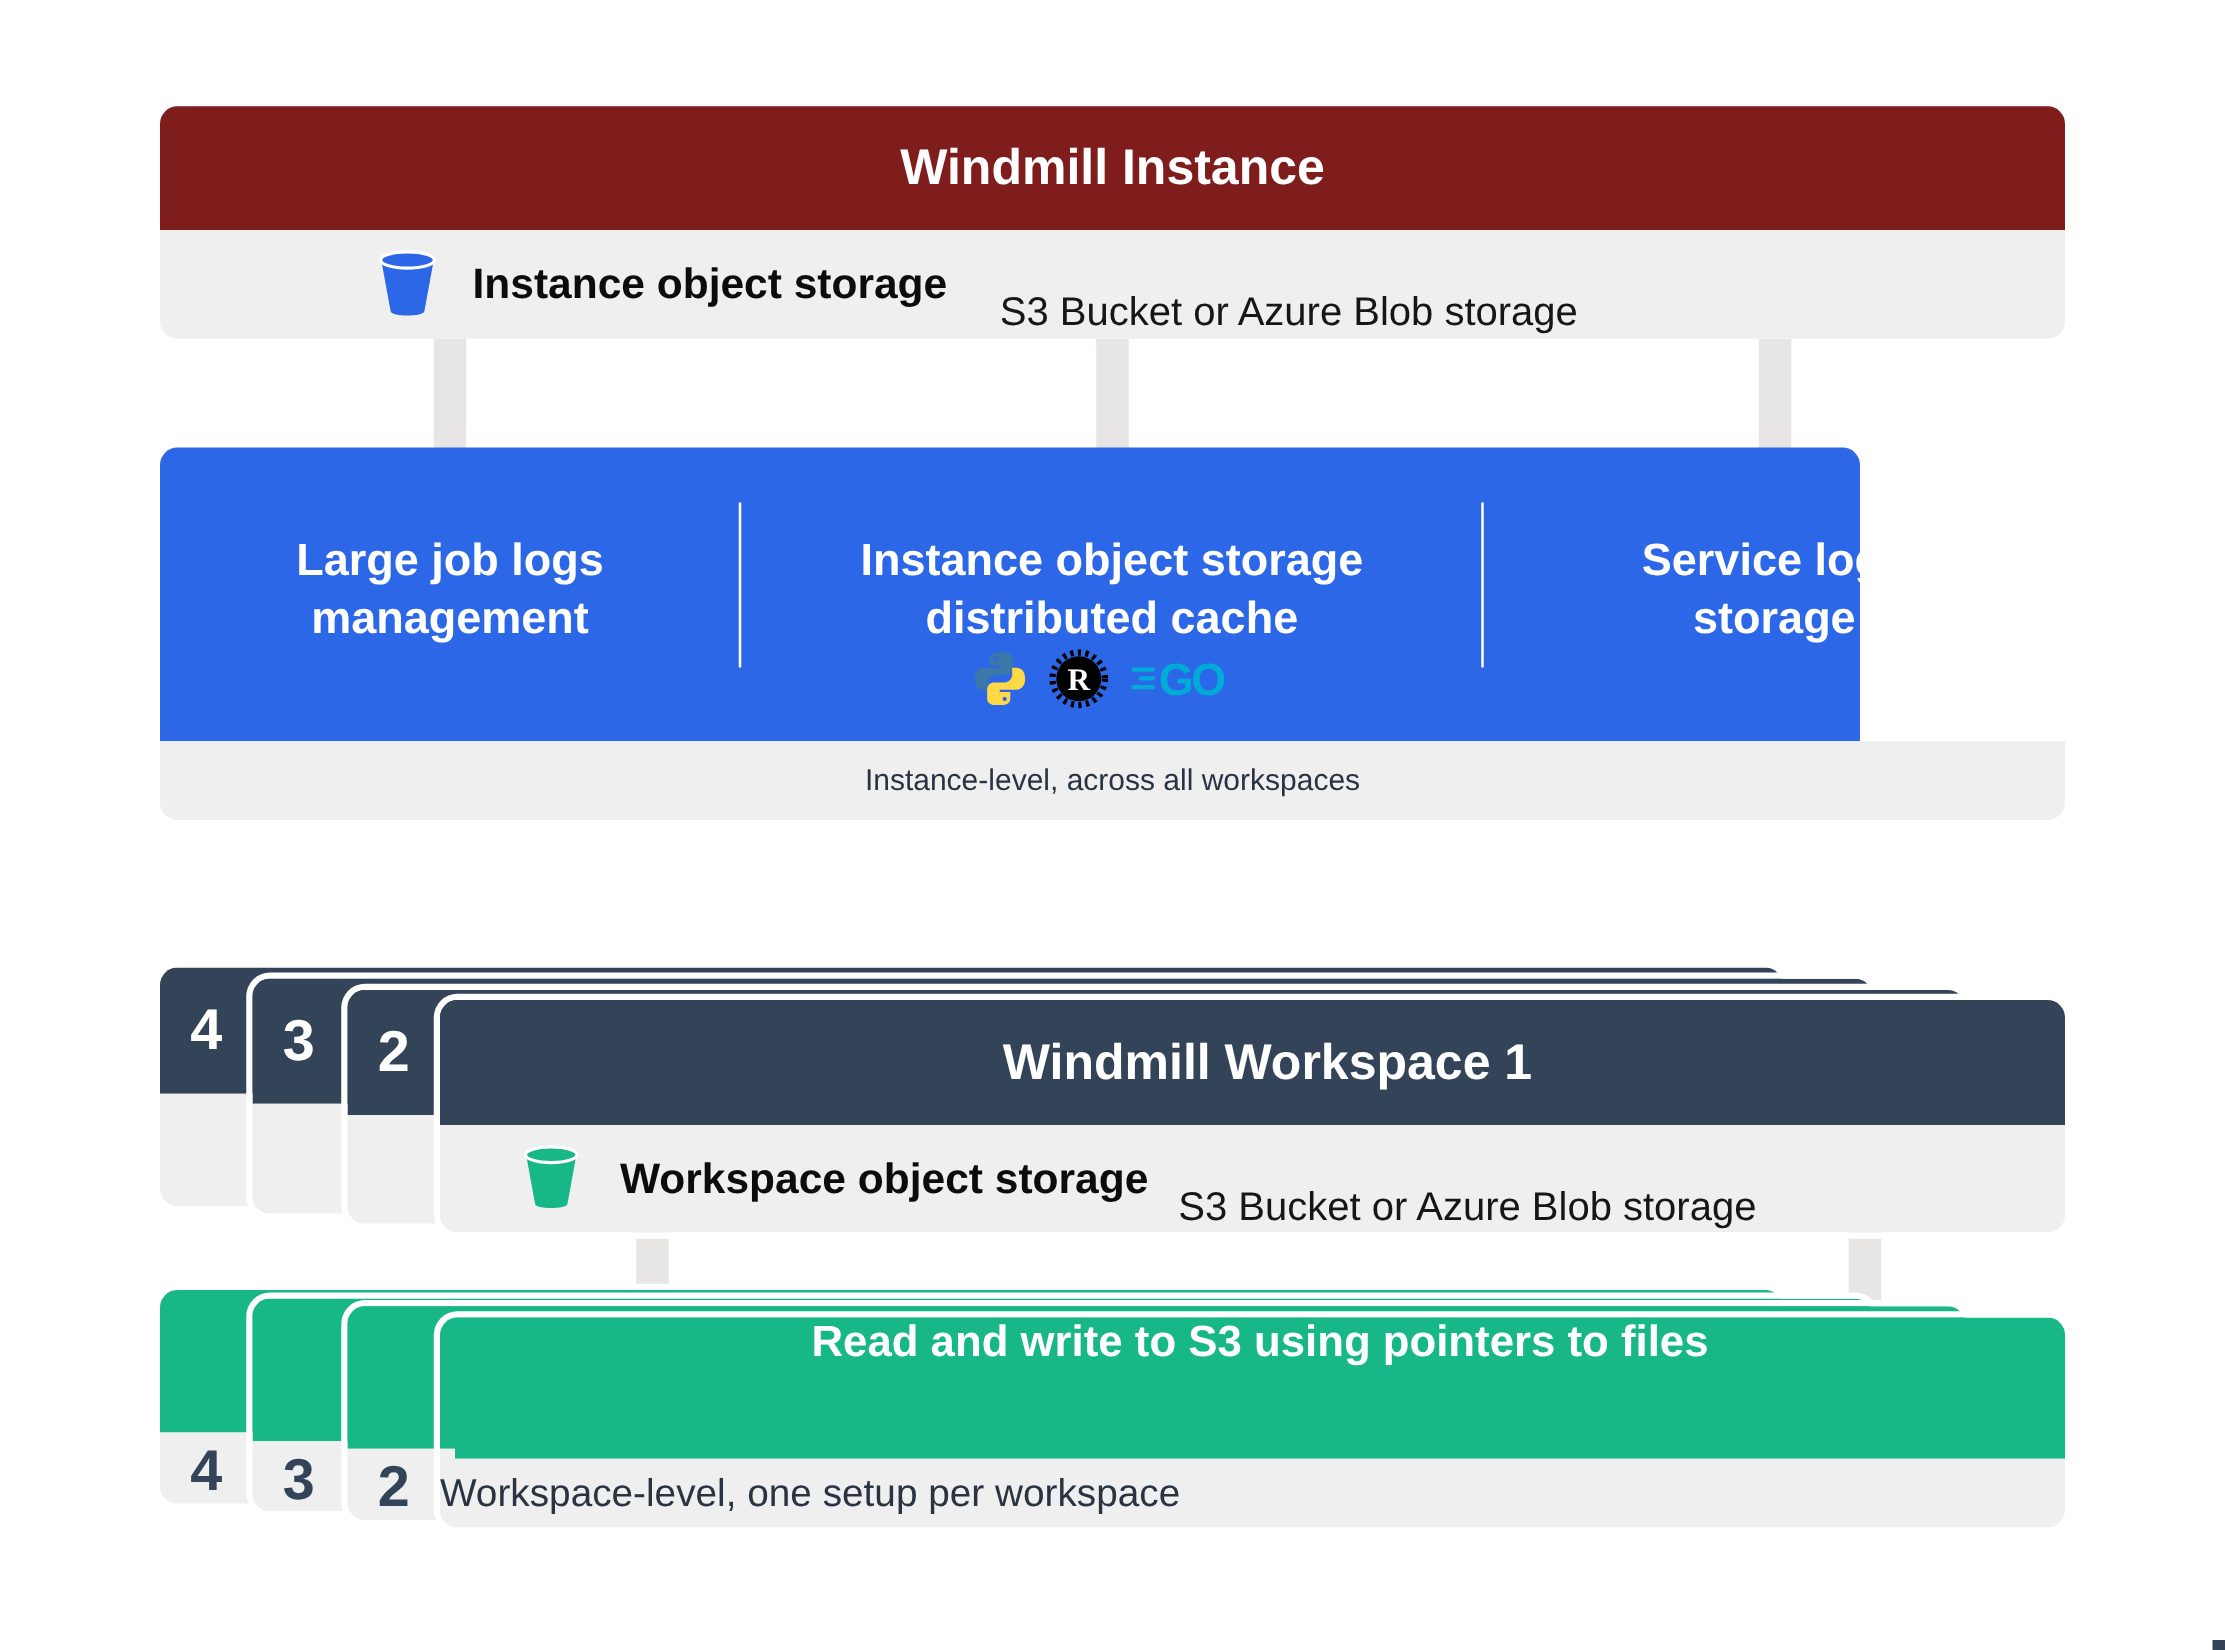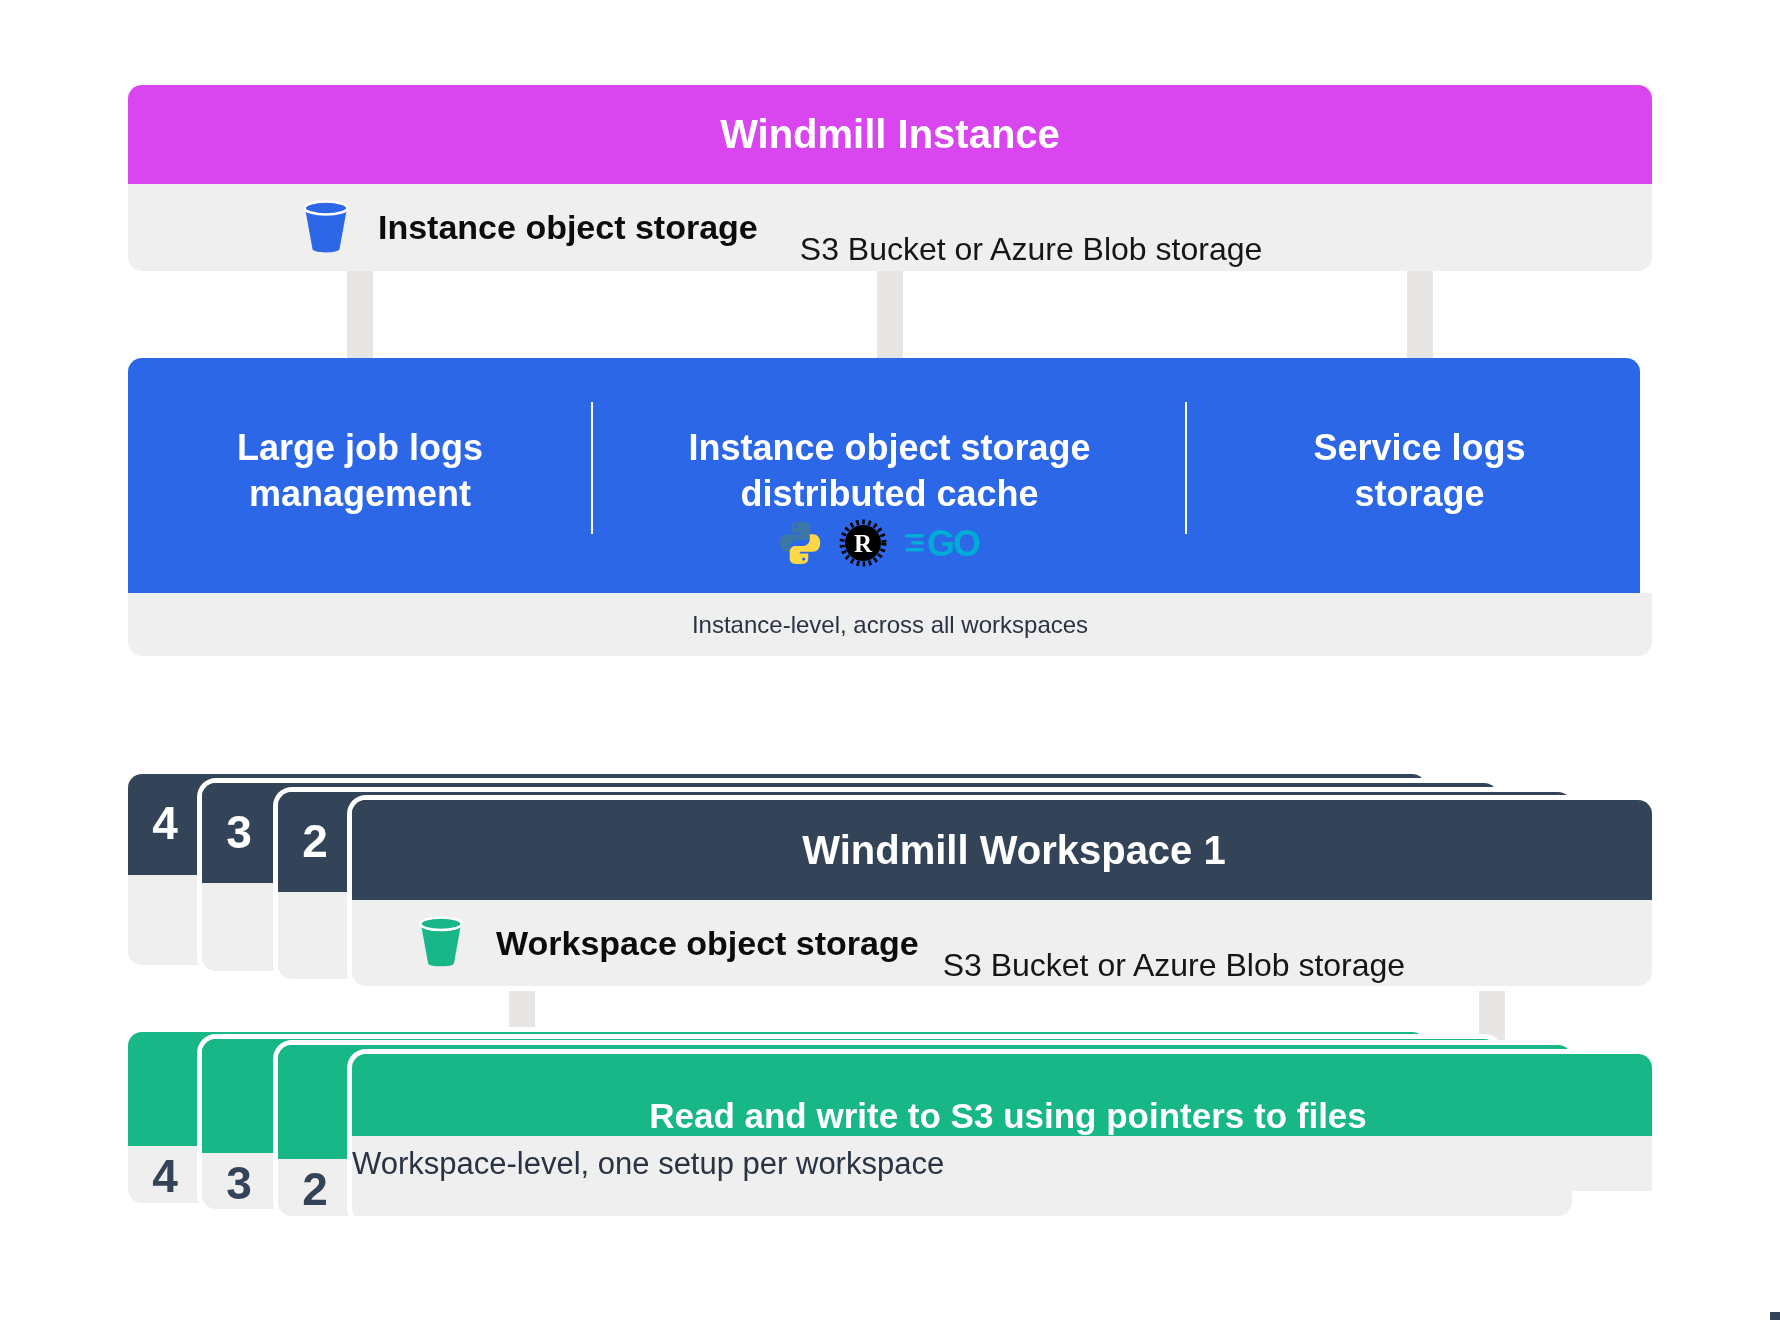--- a/index.html
+++ b/index.html
@@ -4,35 +4,35 @@
 <style>
   html,body{margin:0;padding:0;background:#ffffff;}
   #canvas{
     position:relative;width:1780px;height:1320px;background:#ffffff;
     font-family:"Liberation Sans","DejaVu Sans",sans-serif;overflow:hidden;
   }
   .abs{position:absolute;}
 
   
   .inst-header{
-    left:128px;top:85px;width:1524px;height:99px;background:#d946ef;
+    left:128px;top:85px;width:1524px;height:99px;background:#7f1d1d;
     border-radius:14px 14px 0 0;color:#fff;font-size:40px;font-weight:700;
     display:flex;align-items:center;justify-content:center;z-index:2;
   }
   .inst-storage{
     left:128px;top:184px;width:1524px;height:87px;background:#efefef;
     border-radius:0 0 14px 14px;display:flex;align-items:center;z-index:2;
     padding-left:174px;box-sizing:border-box;
   }
   .inst-storage .bucket{width:48px;height:58px;margin-right:28px;flex:0 0 auto;}
   .storage-label{font-size:34px;font-weight:700;color:#0c0c0e;white-space:nowrap;}
   .storage-sublabel{font-size:32px;font-weight:400;color:#161616;margin-left:42px;white-space:nowrap;margin-top:44px;}
 
   .blue-box{
-    left:128px;top:358px;width:1512px;height:235px;background:#2c67e8;
+    left:128px;top:358px;width:1360px;height:235px;background:#2c67e8;
     border-radius:14px 14px 0 0;z-index:1;
   }
   .col{position:absolute;top:0;height:235px;box-sizing:border-box;padding-top:67px;
        color:#fff;text-align:center;}
   .col .ln{display:block;font-size:36px;line-height:46px;font-weight:700;}
   .col-1{left:0;width:464px;}
   .col-2{left:464px;width:595px;}
   .col-3{left:1059px;width:465px;}
   .divider{position:absolute;top:44px;width:2px;height:132px;background:#ffffff;}
   .divider-1{left:463px;}
@@ -70,21 +70,21 @@
   .ws-main-storage .bucket{width:46px;height:56px;margin-right:32px;flex:0 0 auto;}
 
   
   .gcard{position:absolute;border-radius:14px;overflow:hidden;box-shadow:0 0 0 5px #ffffff;}
   .gcard .gr{width:100%;height:114px;background:#18b788;}
   .gcard .gy{width:100%;background:#efefef;}
   .gcard .num{position:absolute;left:14px;top:121px;width:46px;text-align:center;
               color:#344458;font-size:46px;font-weight:700;line-height:46px;}
 
   .g-main-title{
-    height:82px;background:#18b788;display:flex;align-items:flex-end;justify-content:center;
+    height:113px;background:#18b788;display:flex;align-items:flex-start;justify-content:center;
     color:#ffffff;font-size:35px;font-weight:700;margin-left:12px;
   }
   .g-main-caption{
     height:55px;background:#efefef;display:flex;align-items:center;justify-content:flex-start;
     color:#2a3342;font-size:31px;
   }
 
   .corner-dot{left:1770px;top:1312px;width:10px;height:8px;background:#344458;z-index:20;}
 </style>
 </head>

